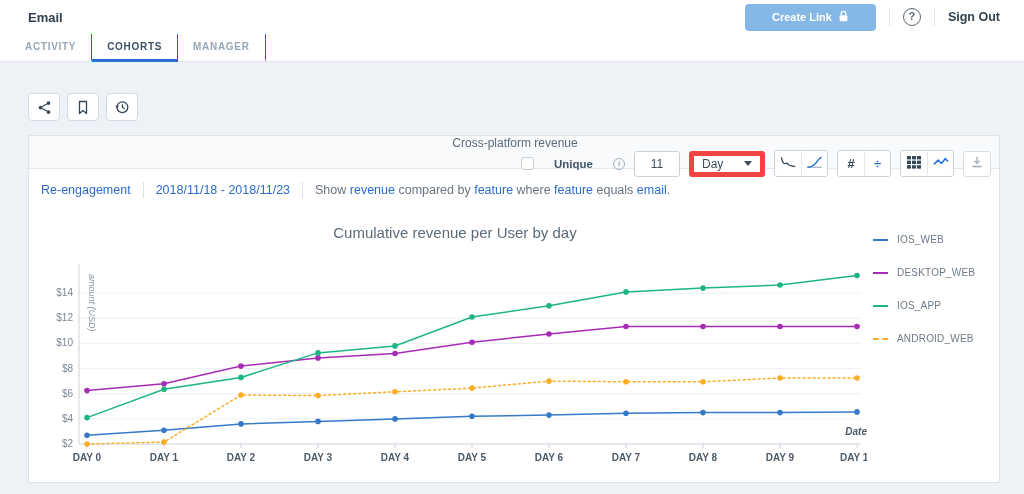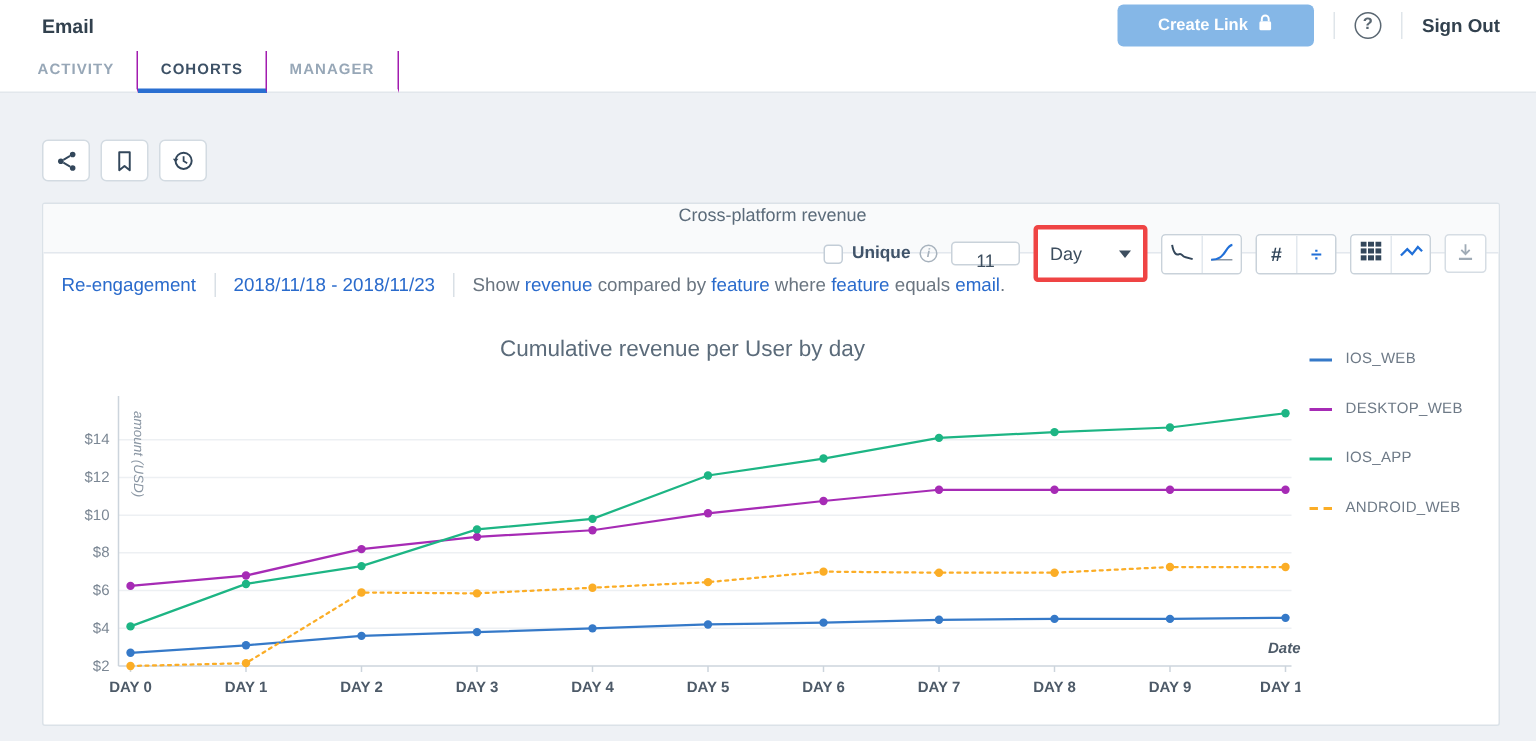--- a/index.html
+++ b/index.html
@@ -65,38 +65,38 @@
   .panel {
     margin-top:14px; background:#fff; border:1px solid #dbe2e8;
     border-radius:2px;
   }
   .panel-header {
     height:33px; background:#f9fafb; border-bottom:1px solid #e3e8ee;
     display:flex; align-items:center; padding:0 8px 0 10px;flex-direction:column;
   }
   .panel-title { font-size:12px; color:#5b6b7a; }
   .controls { margin-left:auto; display:flex; align-items:center; gap:9px; }
-  .chk { display:flex; align-items:center; gap:6px; cursor:pointer; }
+  .chk { display:flex; align-items:center; gap:20px; cursor:pointer; }
   .chk .box {
     width:13px; height:13px; background:#fff; border:1px solid #c3cdd7;
     border-radius:3px; display:inline-block;
   }
   .chk .lbl { font-size:11.5px; font-weight:bold; color:#41546a; }
   .info-i {
     width:12px; height:12px; border:1px solid #a7b2bd; border-radius:50%;
     color:#a7b2bd; font-size:8px; font-style:italic; font-weight:bold;
     line-height:10px; text-align:center; display:inline-block;
   }
   .num-input {
-    width:46px; height:16px; background:#fff; border:1px solid #c9d2da;
+    width:46px; height:26px; background:#fff; border:1px solid #c9d2da;
     border-radius:3px; font-size:12px; color:#3d4e5f; text-align:center;
     line-height:24px; cursor:text;
   }
   .select {
-    width:76px; height:38px; background:#fff; border:3px solid #ef4444;
+    width:76px; height:26px; background:#fff; border:5px solid #ef4444;
     border-radius:3px; display:flex; align-items:center; padding:0 8px;
     font-size:12px; color:#3d4e5f; cursor:pointer;
   }
   .caret {
     margin-left:auto; width:0; height:0;
     border-left:4px solid transparent; border-right:4px solid transparent;
     border-top:5px solid #3d4e5f;
   }
   .btn-group {
     display:flex; background:#fff; border:1px solid #c9d2da;

